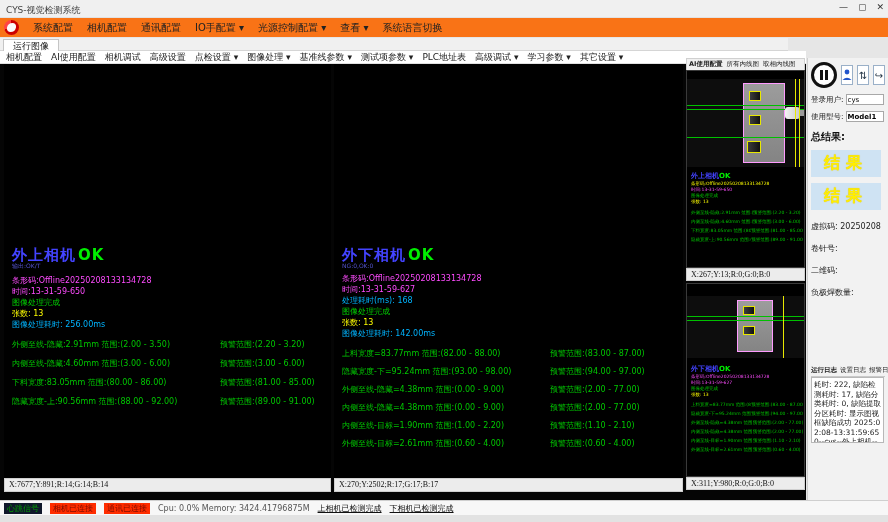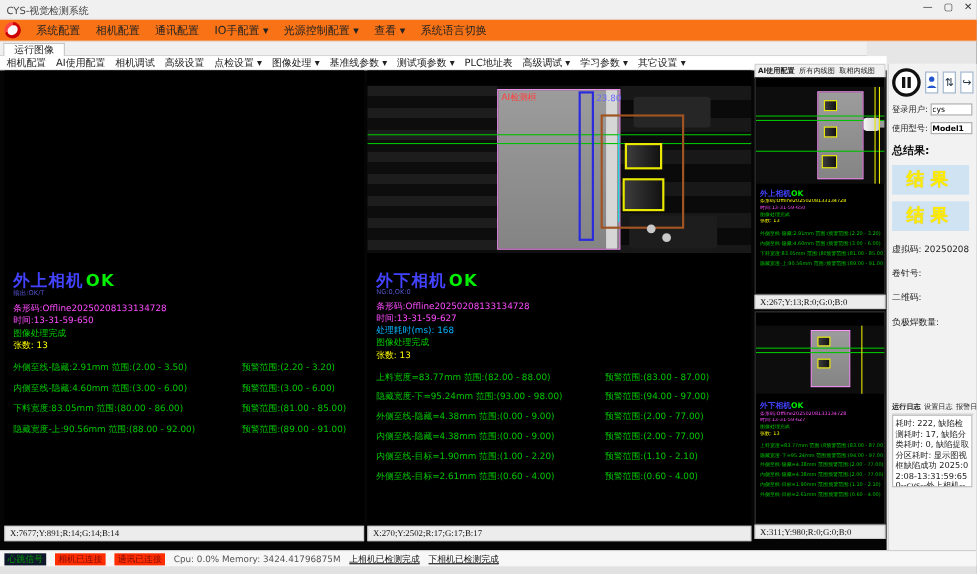--- a/index.html
+++ b/index.html
@@ -145,20 +145,21 @@
 <div id="main-bg" class="abs"></div>
 
 <div class="panel" style="left:4px;top:64px;width:327px;height:414px">
   <div class="tblock" style="top:182px">
     <div class="cam-title"><span>外上相机</span><span class="ok">OK</span></div>
     <div class="sub-line">输出:OK/T</div>
     <div class="l-m" style="margin-top:4px">条形码:Offline20250208133134728</div>
     <div class="l-m">时间:13-31-59-650</div>
     <div class="l-g">图像处理完成</div>
     <div class="l-y">张数: 13</div>
+    <div class="l-c">图像处理耗时: 256.00ms</div>
     <div class="rows rows-4">
         <div class="mrow">
         <span class="f-left">外侧至线-隐藏:2.91mm 范围:(2.00 - 3.50)</span>
         <span class="f-right">预警范围:(2.20 - 3.20)</span>
       </div>
         <div class="mrow">
         <span class="f-left">内侧至线-隐藏:4.60mm 范围:(3.00 - 6.00)</span>
         <span class="f-right">预警范围:(3.00 - 6.00)</span>
       </div>
         <div class="mrow">
@@ -168,48 +169,29 @@
         <div class="mrow">
         <span class="f-left">隐藏宽度-上:90.56mm 范围:(88.00 - 92.00)</span>
         <span class="f-right">预警范围:(89.00 - 91.00)</span>
       </div>
       </div>
   </div>
 </div>
 <div class="coordbar" style="left:4px;top:478px;width:327px;height:14px">X:7677;Y:891;R:14;G:14;B:14</div>
 
 <div class="panel" style="left:334px;top:64px;width:349px;height:414px">
-  <div class="photo" style="width:349px">
-    <div class="bandL" style="left:0;width:118px"></div>
-    <div class="bandR" style="left:230px;right:0"></div>
-    <div class="mblock" style="left:242px;top:10px;width:70px;height:28px"></div>
-    <div class="mblock" style="left:238px;top:118px;width:80px;height:30px;background:#1d1d1d"></div>
-    <div class="slab" style="left:118px;top:3px;width:112px;height:146px">
-      <div style="position:absolute;right:2px;top:0;width:10px;height:100%;background:#d6d6d6"></div>
-    </div>
-    <div class="hline" style="top:44px;width:349px"></div>
-    <div class="hline" style="top:52px;width:349px"></div>
-    <div class="bluebox" style="left:192px;top:5px;width:14px;height:136px"></div>
-    <div class="brownbox" style="left:212px;top:26px;width:76px;height:104px"></div>
-    <div class="vcyan" style="left:228px;top:44px;height:80px"></div>
-    <div class="yellowbox" style="left:234px;top:52px;width:34px;height:24px"></div>
-    <div class="yellowbox" style="left:232px;top:84px;width:38px;height:30px"></div>
-    <div class="bolt" style="left:254px;top:126px"></div>
-    <div class="bolt" style="left:268px;top:134px"></div>
-    <span class="ov-red" style="left:122px;top:5px">AI检测框</span>
-    <span class="ov-blue" style="left:208px;top:7px">23.80</span>
-  </div>
   <div class="tblock" style="top:182px">
     <div class="cam-title"><span>外下相机</span><span class="ok">OK</span></div>
     <div class="sub-line">NG:0,OK:0</div>
     <div class="l-m" style="margin-top:4px">条形码:Offline20250208133134728</div>
     <div class="l-m">时间:13-31-59-627</div>
     <div class="l-c">处理耗时(ms): 168</div>
     <div class="l-g">图像处理完成</div>
     <div class="l-y">张数: 13</div>
+    <div class="l-c">图像处理耗时: 142.00ms</div>
     <div class="rows rows-6">
         <div class="mrow">
         <span class="f-left">上料宽度=83.77mm 范围:(82.00 - 88.00)</span>
         <span class="f-right">预警范围:(83.00 - 87.00)</span>
       </div>
         <div class="mrow">
         <span class="f-left">隐藏宽度-下=95.24mm 范围:(93.00 - 98.00)</span>
         <span class="f-right">预警范围:(94.00 - 97.00)</span>
       </div>
         <div class="mrow">

